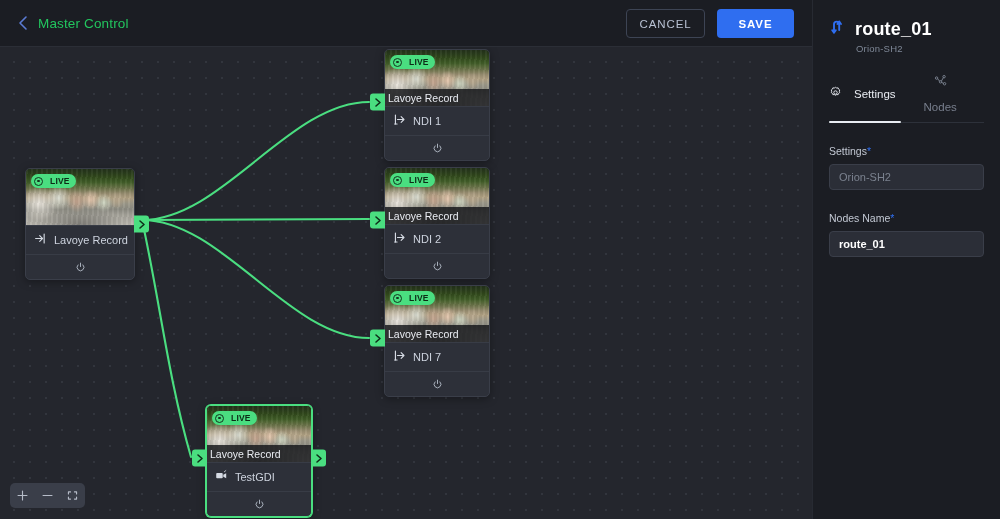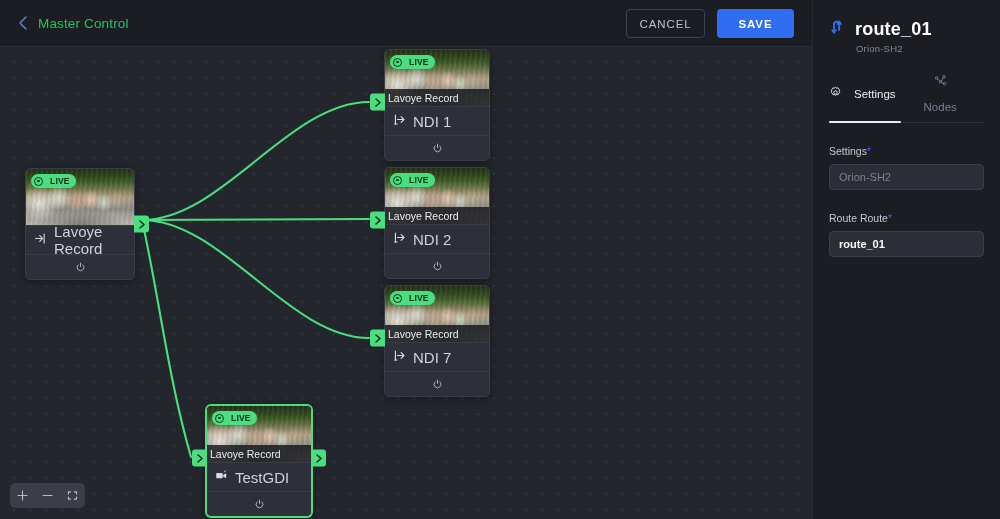--- a/index.html
+++ b/index.html
@@ -109,21 +109,21 @@
     position: absolute; left: 0; right: 0; bottom: 0; height: 17px;
     background: rgba(18,19,23,.80);
     display: flex; align-items: center; padding-left: 3px;
   }
   .node-title { color: #e9ecf2; font-size: 10.5px; white-space: nowrap; }
 
   .node-row {
     height: 29px; display: flex; align-items: center; gap: 7px;
     padding-left: 8px; border-top: 1px solid #383c46;
   }
-  .node-row-label { color: #cdd3de; font-size: 15px; }
+  .node-row-label { color: #cdd3de; font-size: 11px; }
   .node-foot {
     height: 25px; border-top: 1px solid #383c46;
     display: flex; align-items: center; justify-content: center;
     cursor: pointer;
   }
 
   
   .handle {
     position: absolute; top: 50%; width: 15px; height: 17px;
     background: #4ade80; display: flex; align-items: center; justify-content: center;
@@ -453,18 +453,18 @@
 
     <div class="field">
       <div class="field-label">
         <span>Settings</span><span class="req">*</span>
       </div>
       <input class="input disabled" type="text" readonly="" value="Orion-SH2" style="">
     </div>
 
     <div class="field">
       <div class="field-label">
-        <span>Route Route</span><span class="req">*</span>
+        <span>Nodes Name</span><span class="req">*</span>
       </div>
       <input class="input" type="text" value="route_01" style="">
     </div>
   </div>
 </div>
 
 </body></html>

